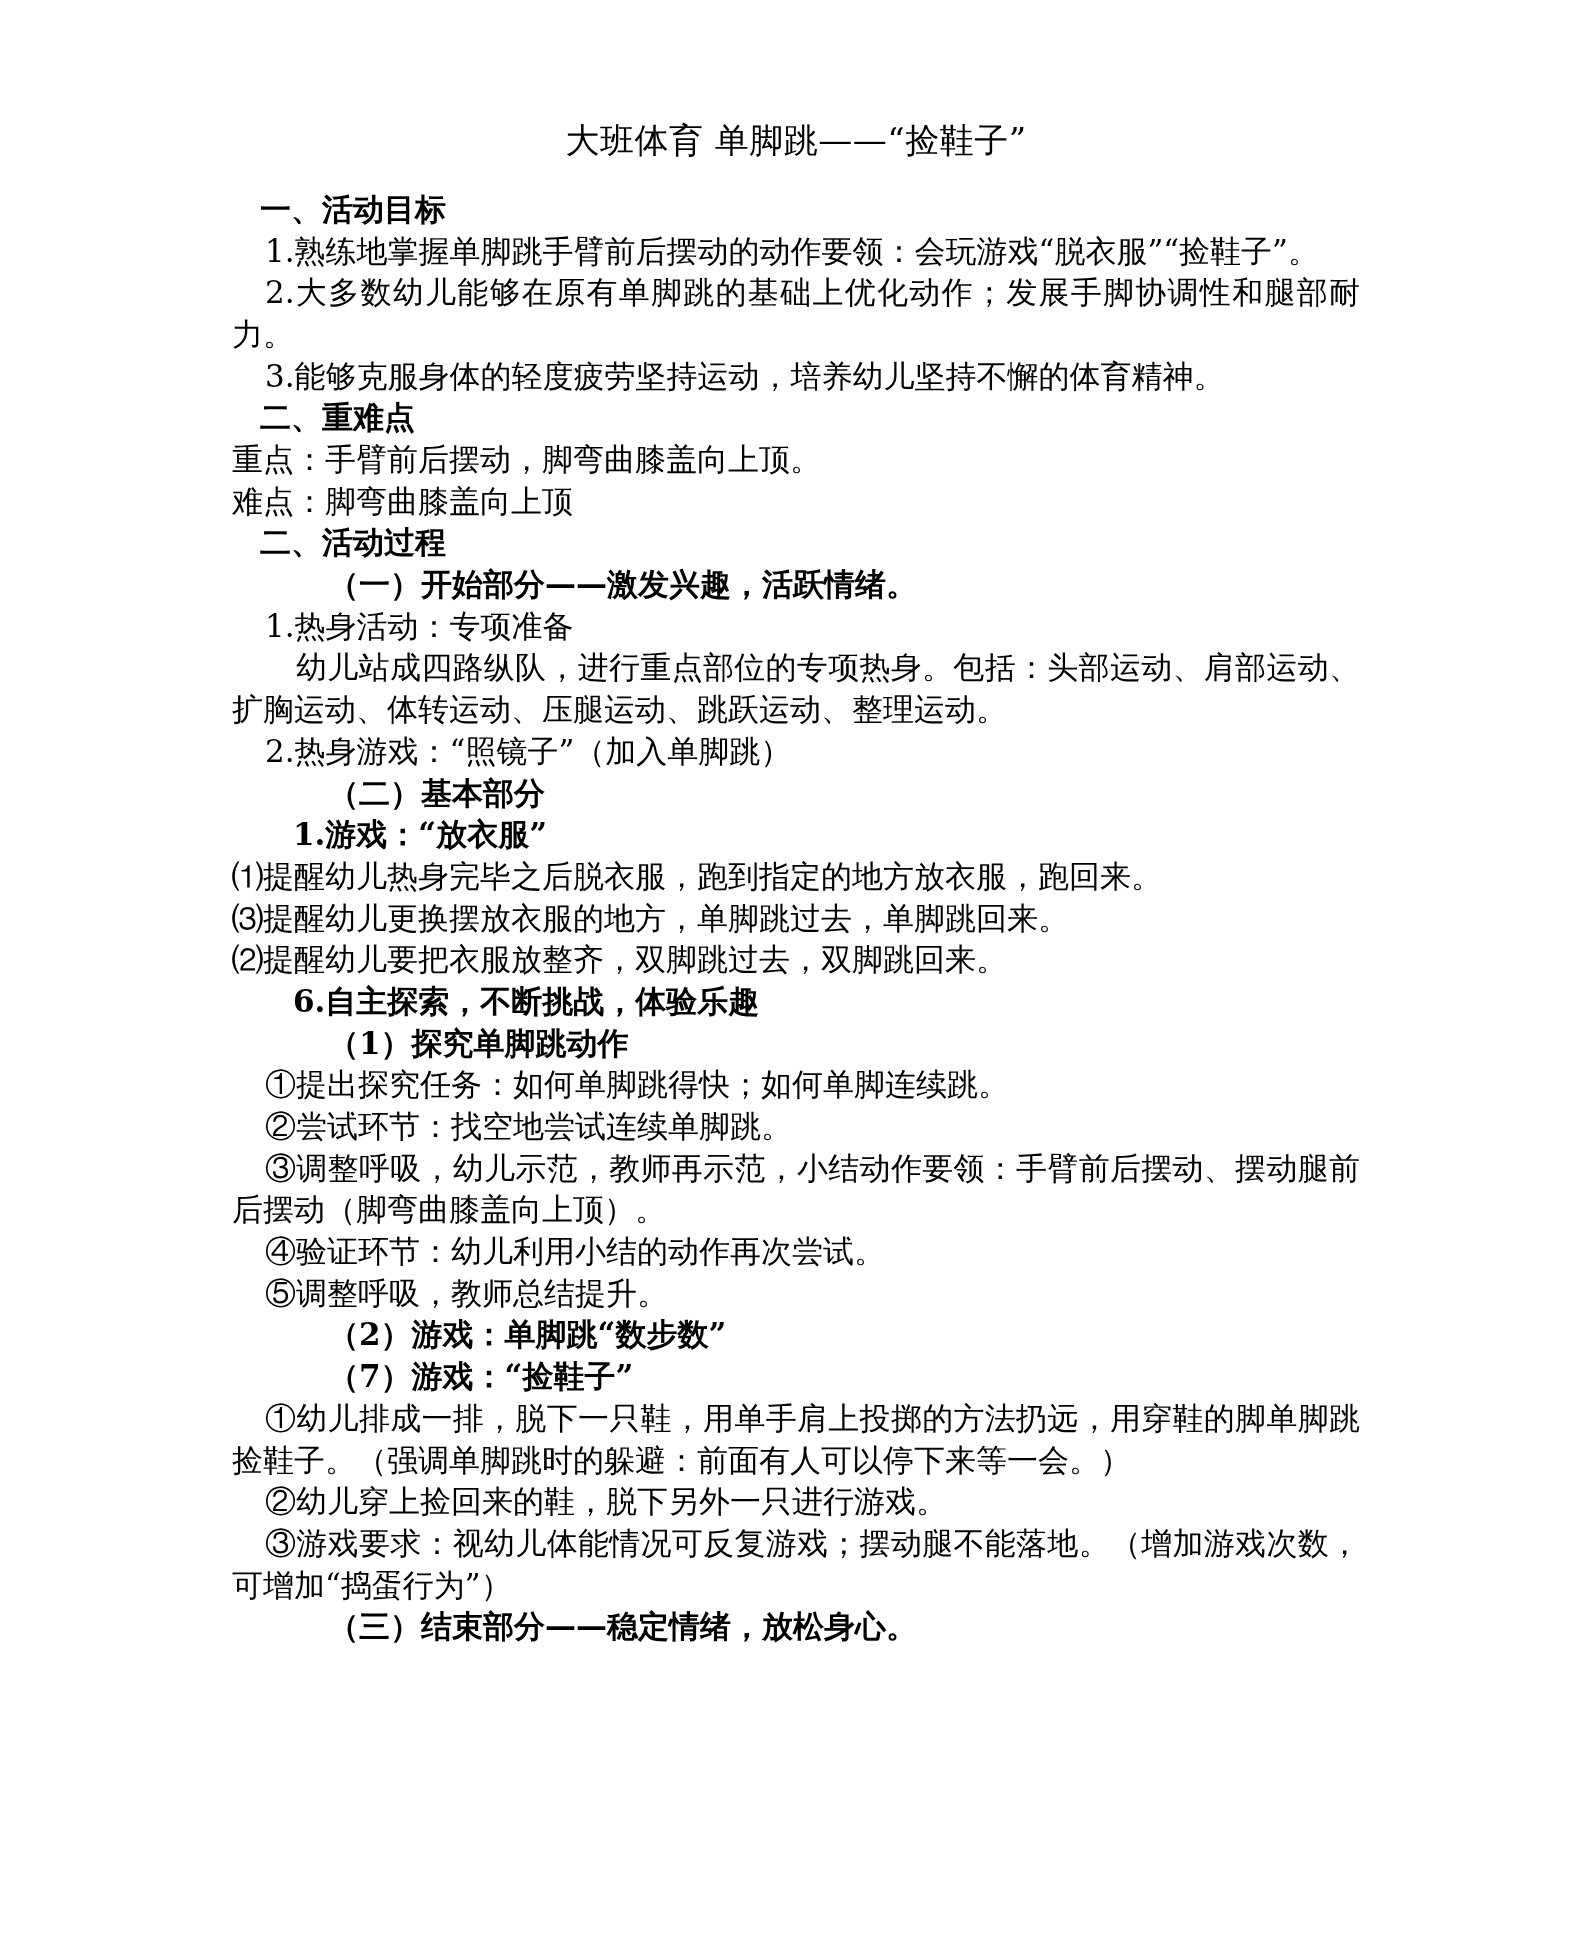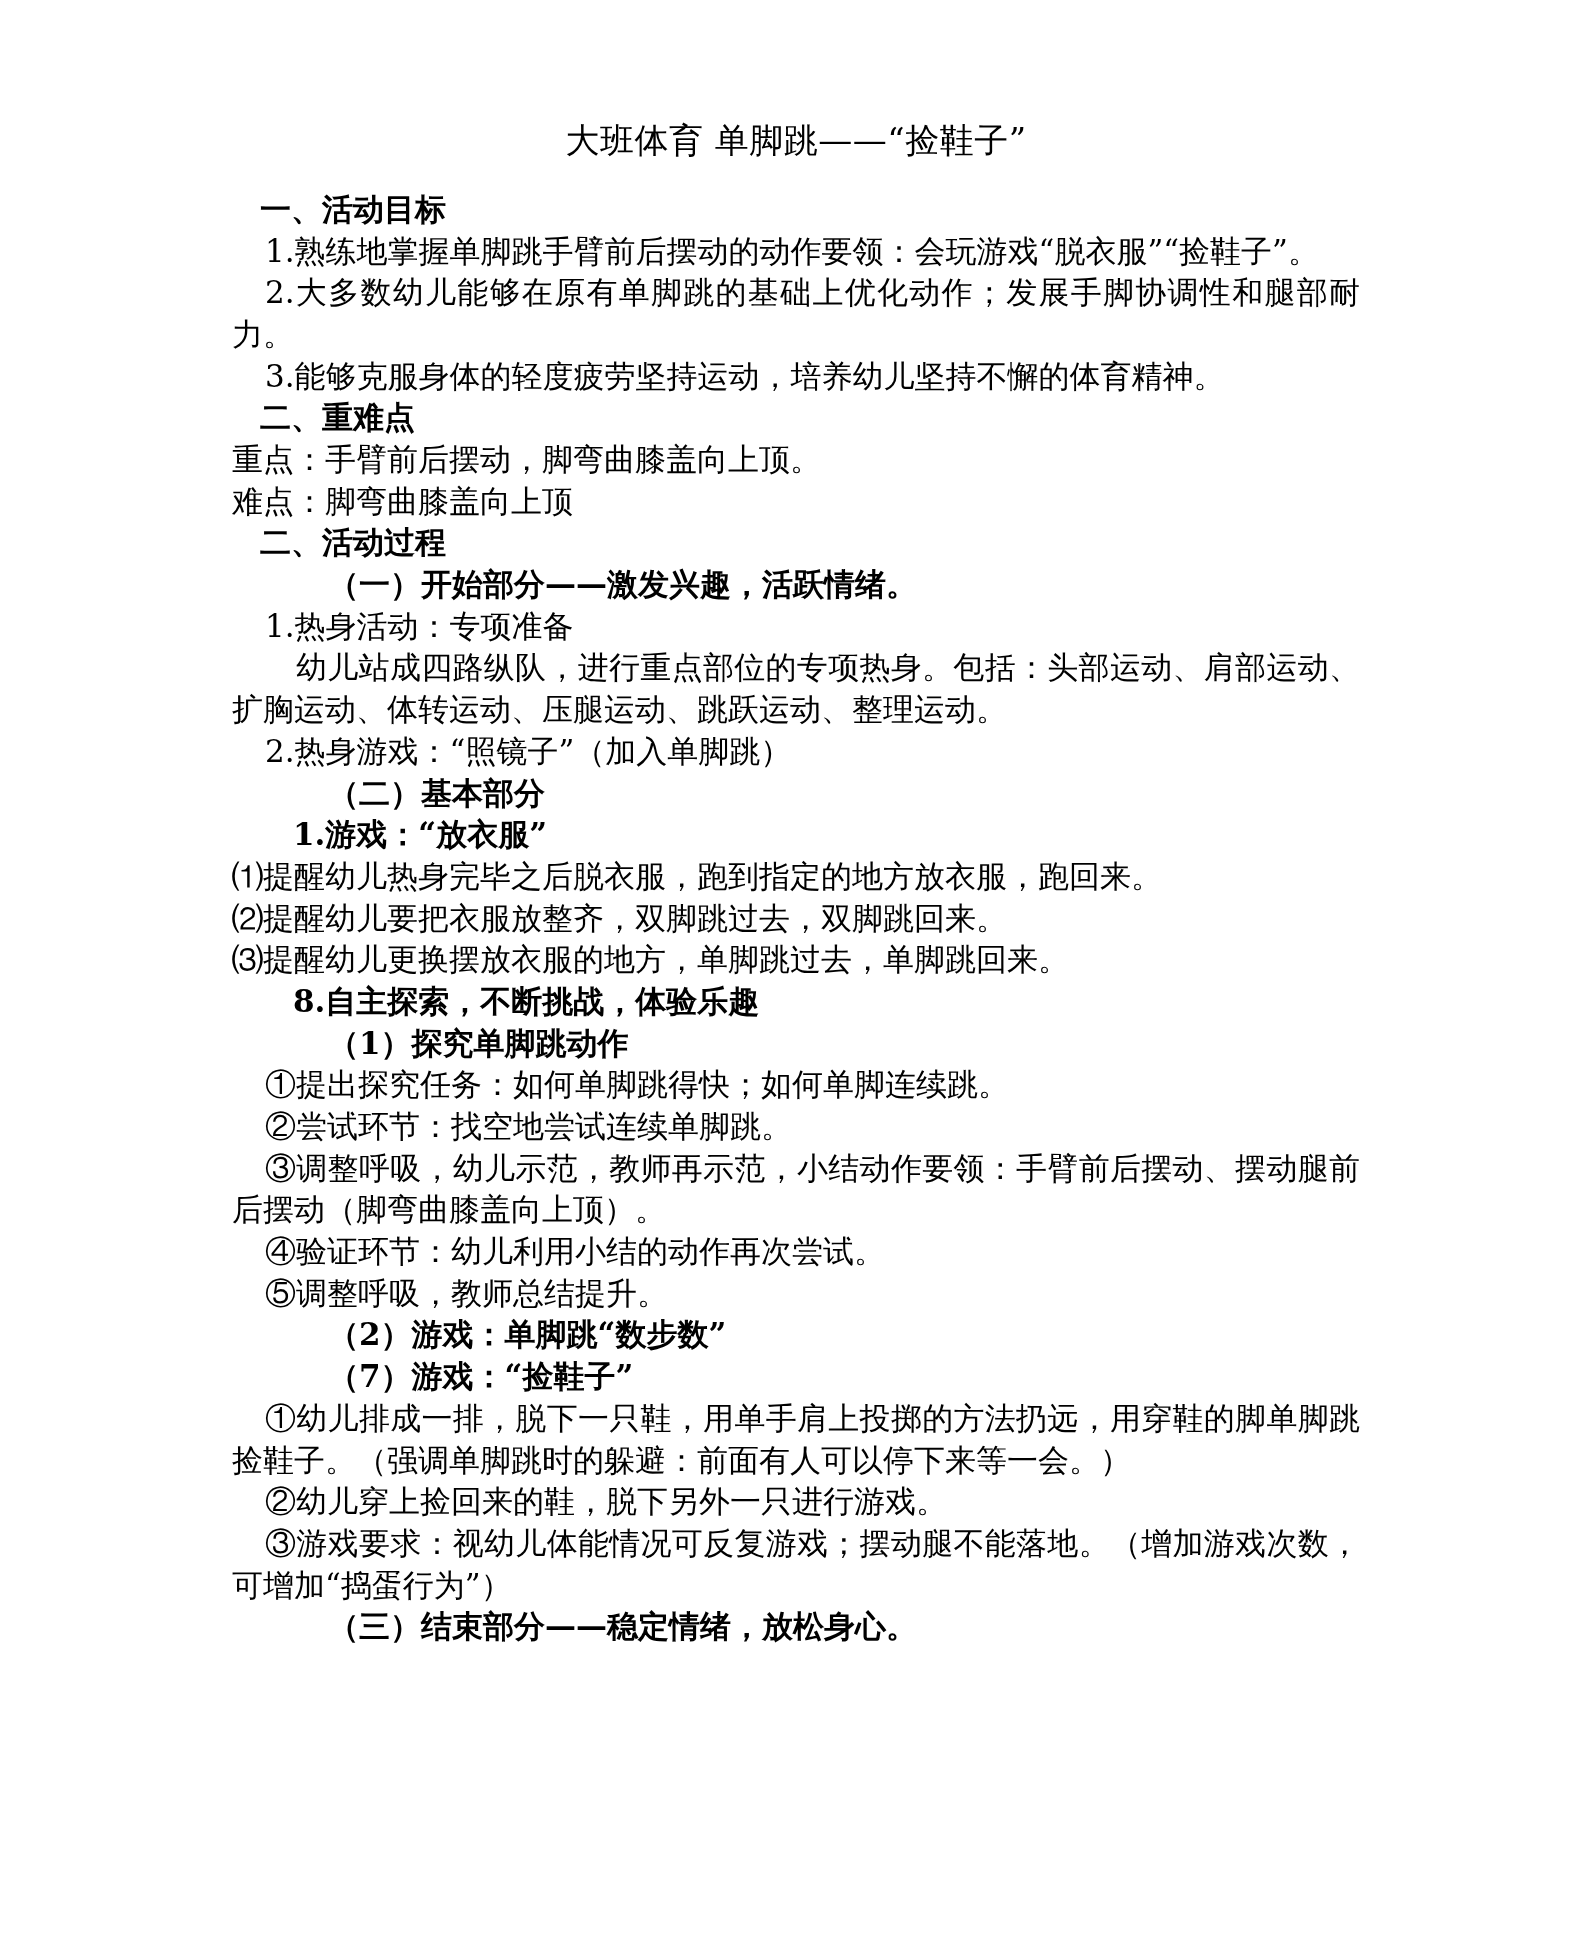--- a/index.html
+++ b/index.html
@@ -77,23 +77,23 @@
         <p class="line ind-0">重点：手臂前后摆动，脚弯曲膝盖向上顶。</p>
         <p class="line ind-0">难点：脚弯曲膝盖向上顶</p>
         <p class="line ind-0 bold">二、活动过程</p>
         <p class="line ind-2s bold">（一）开始部分——激发兴趣，活跃情绪。</p>
         <p class="line ind-1">1.热身活动：专项准备</p>
         <p class="line ind-2">幼儿站成四路纵队，进行重点部位的专项热身。包括：头部运动、肩部运动、扩胸运动、体转运动、压腿运动、跳跃运动、整理运动。</p>
         <p class="line ind-1">2.热身游戏：“照镜子”（加入单脚跳）</p>
         <p class="line ind-2s bold">（二）基本部分</p>
         <p class="line ind-1 bold">1.游戏：“放衣服”</p>
         <p class="line ind-0">⑴提醒幼儿热身完毕之后脱衣服，跑到指定的地方放衣服，跑回来。</p>
+        <p class="line ind-0">⑶提醒幼儿更换摆放衣服的地方，单脚跳过去，单脚跳回来。</p>
         <p class="line ind-0">⑵提醒幼儿要把衣服放整齐，双脚跳过去，双脚跳回来。</p>
-        <p class="line ind-0">⑶提醒幼儿更换摆放衣服的地方，单脚跳过去，单脚跳回来。</p>
-        <p class="line ind-1 bold">8.自主探索，不断挑战，体验乐趣</p>
+        <p class="line ind-1 bold">6.自主探索，不断挑战，体验乐趣</p>
         <p class="line ind-2s bold">（1）探究单脚跳动作</p>
         <p class="line ind-1">①提出探究任务：如何单脚跳得快；如何单脚连续跳。</p>
         <p class="line ind-1">②尝试环节：找空地尝试连续单脚跳。</p>
         <p class="line ind-1">③调整呼吸，幼儿示范，教师再示范，小结动作要领：手臂前后摆动、摆动腿前后摆动（脚弯曲膝盖向上顶）。</p>
         <p class="line ind-1">④验证环节：幼儿利用小结的动作再次尝试。</p>
         <p class="line ind-1">⑤调整呼吸，教师总结提升。</p>
         <p class="line ind-2s bold">（2）游戏：单脚跳“数步数”</p>
         <p class="line ind-2s bold">（7）游戏：“捡鞋子”</p>
         <p class="line ind-1">①幼儿排成一排，脱下一只鞋，用单手肩上投掷的方法扔远，用穿鞋的脚单脚跳捡鞋子。（强调单脚跳时的躲避：前面有人可以停下来等一会。）</p>
         <p class="line ind-1">②幼儿穿上捡回来的鞋，脱下另外一只进行游戏。</p>

